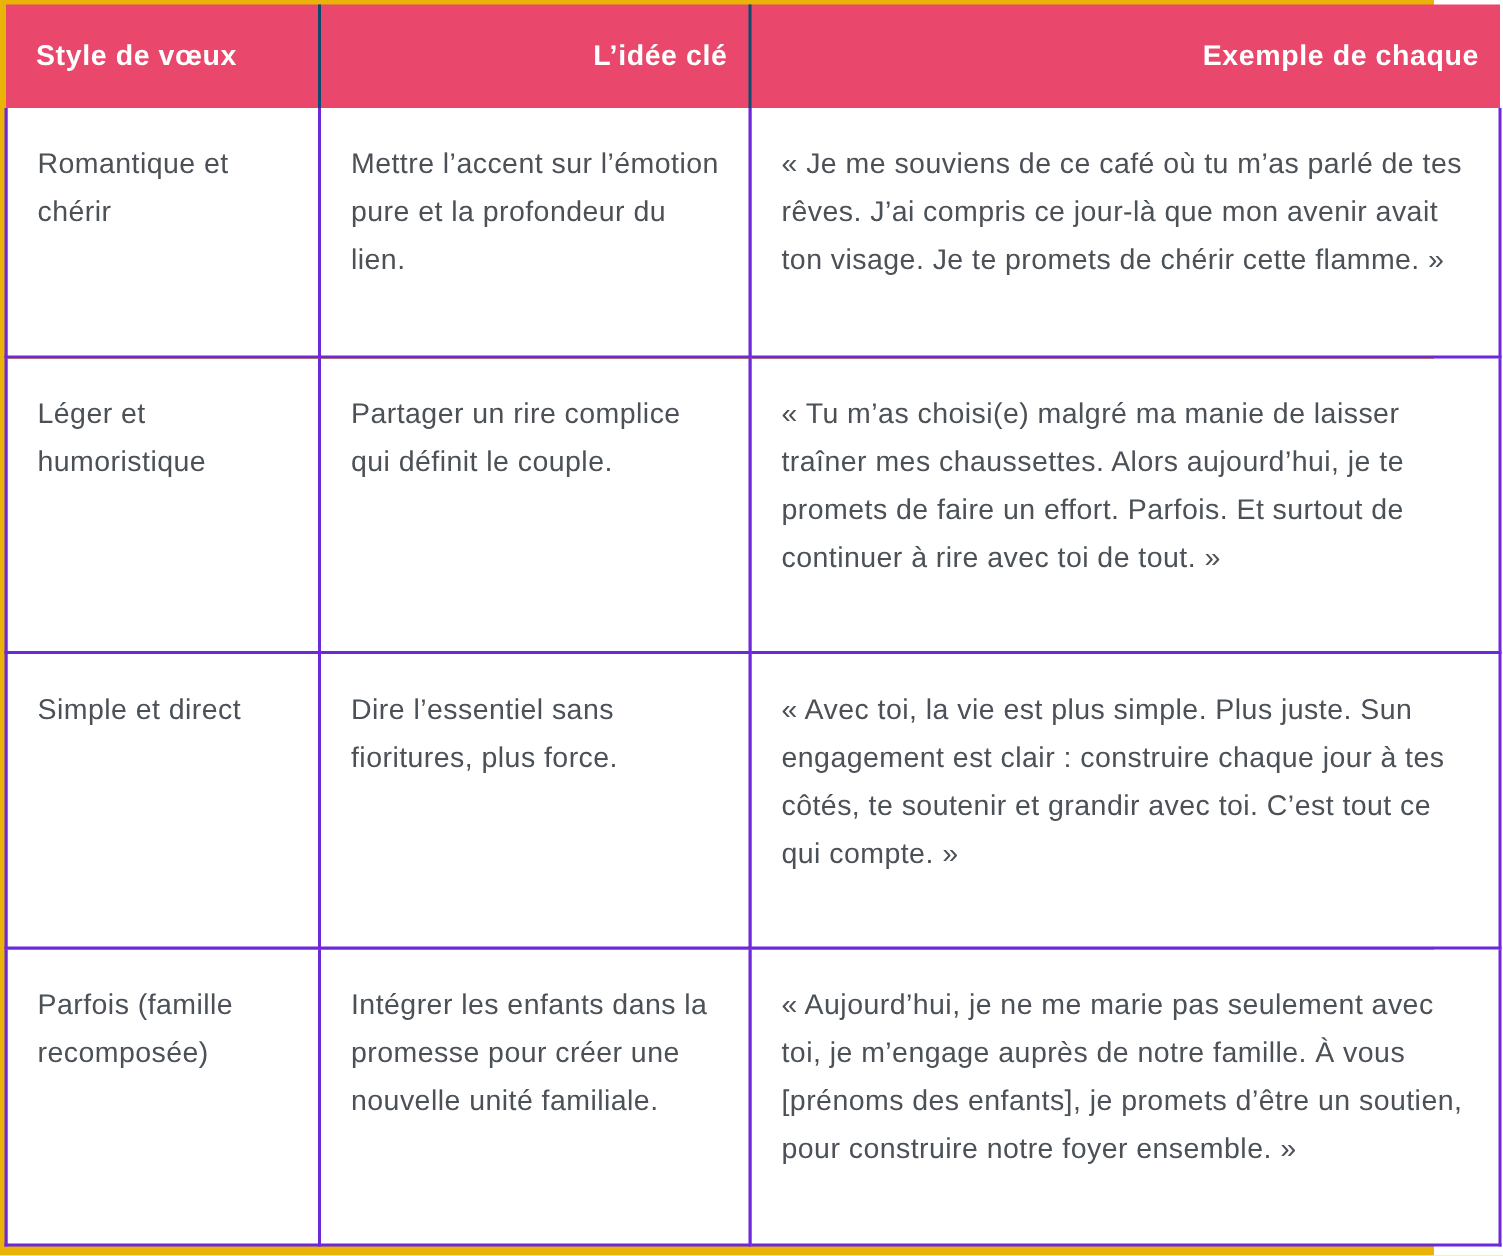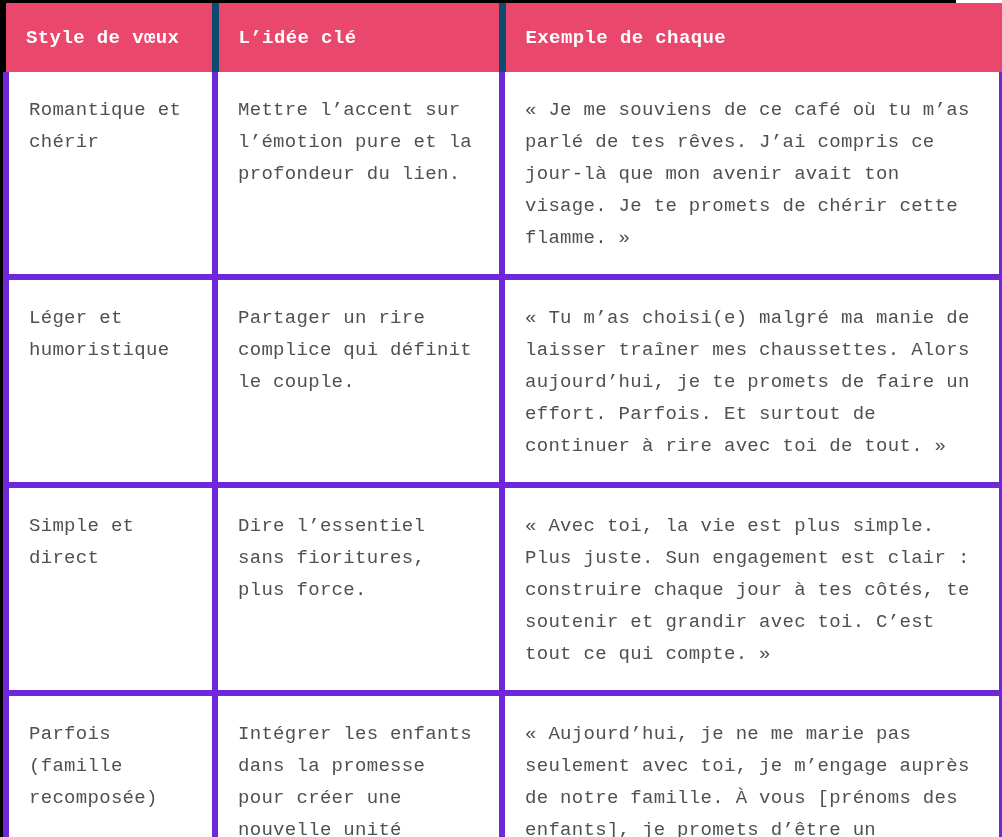--- a/index.html
+++ b/index.html
@@ -10,22 +10,21 @@
   }
   body {
     font-family: "Liberation Sans", "DejaVu Sans", sans-serif;
     -webkit-font-smoothing: antialiased;
   }
   .page {
     width: 956px;
     height: 837px;
     box-sizing: border-box;
     padding: 3px;
-    background: #000000;
-    font-family: Liberation Mono, monospace;
+    background: #eab308;
   }
   table.vows {
     border-collapse: collapse;
     table-layout: fixed;
     width: 996px;
   }
   col.c1 { width: 209px; }
   col.c2 { width: 287px; }
   col.c3 { width: 500px; }
 
@@ -35,25 +34,26 @@
     height: 69px;
     text-align: left;
     vertical-align: middle;
     font-size: 19px;
     font-weight: 600;
     letter-spacing: 0.4px;
     padding: 0 14px 0 20px;
     border: none;
   }
   table.vows thead th + th {
-    border-left: 7px solid #0c4a6e;
+    border-left: 2px solid #0c4a6e;
+    text-align: right;
   }
 
   table.vows tbody td {
-    border: 6px solid #6d28d9;
+    border: 2px solid #6d28d9;
     vertical-align: top;
     padding: 22px 18px 20px 20px;
     font-size: 19px;
     line-height: 32px;
     letter-spacing: 0.3px;
     color: #4b5157;
     background: #ffffff;
     overflow: hidden;
   }
   

